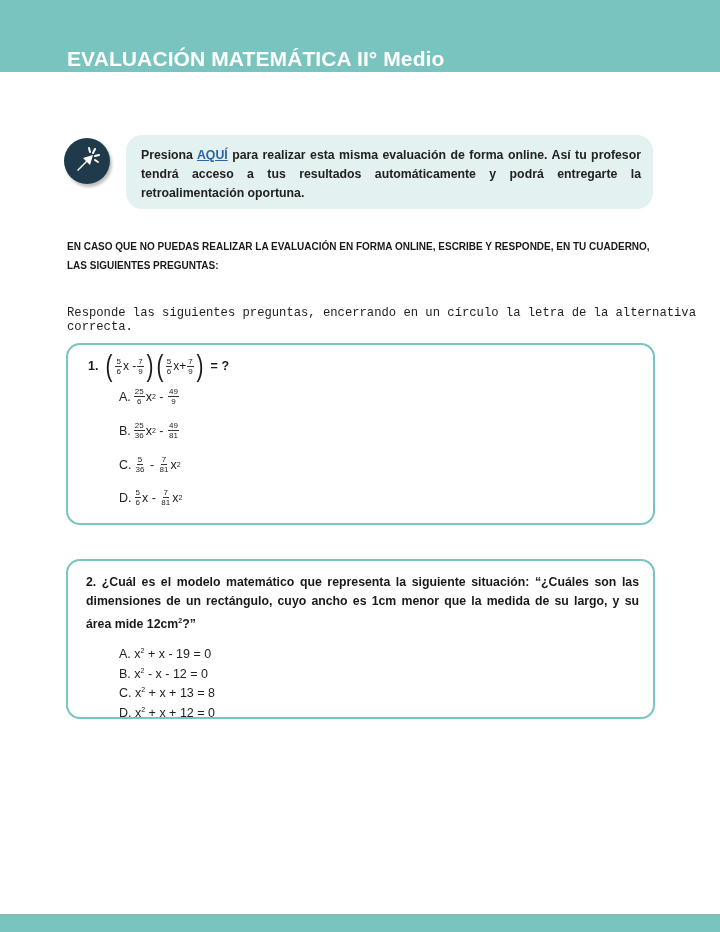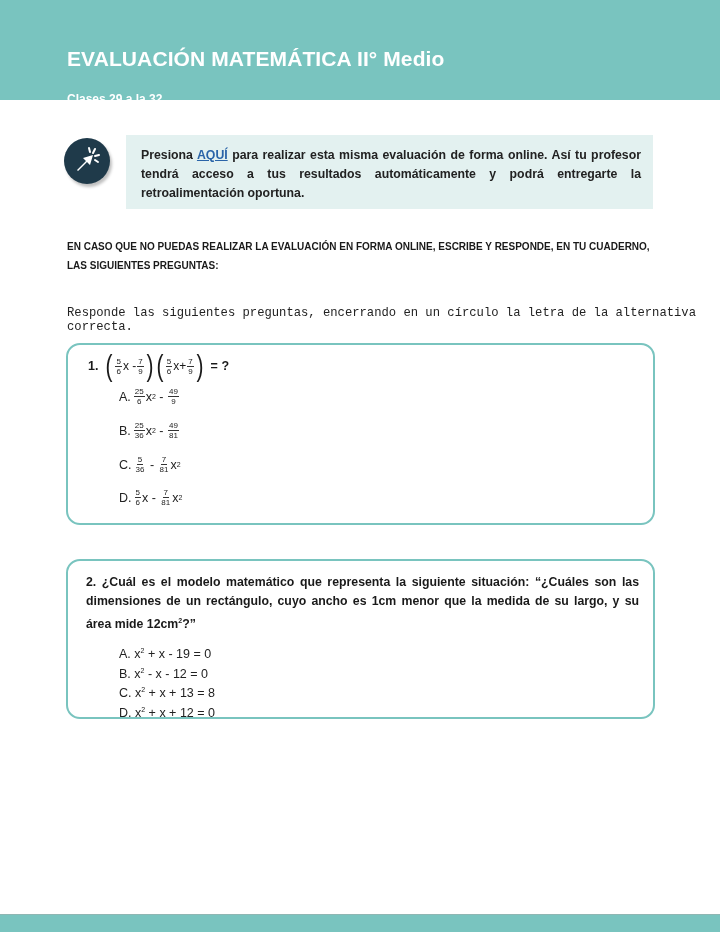--- a/index.html
+++ b/index.html
@@ -1,26 +1,26 @@
 <!DOCTYPE html>
 <html><head>
 <meta charset="utf-8">
 <style>
   * { box-sizing: border-box; margin: 0; padding: 0; }
   html, body { width: 720px; height: 932px; background: #ffffff; overflow: hidden; }
   body { position: relative; font-family: "Liberation Sans", "DejaVu Sans", sans-serif; color: #1a1a1a; }
 
-  .header { position: absolute; left: 0; top: 0; width: 720px; height: 100px; background: #79c4bf; }
+  .header { position: absolute; left: 0; top: 0; width: 720px; height: 72px; background: #79c4bf; }
   .header .title { position: absolute; left: 67px; top: 47px; font-size: 21px; font-weight: bold; color: #ffffff; letter-spacing: 0.1px; }
   .header .subtitle { position: absolute; left: 67px; top: 92px; font-size: 12px; font-weight: bold; color: #ffffff; }
 
   .icon-circle { position: absolute; left: 64px; top: 138px; width: 46px; height: 46px; border-radius: 50%; background: #1f3a4a; box-shadow: 2px 3px 3px rgba(0,0,0,0.25); }
   .icon-circle svg { position: absolute; left: 0; top: 0; }
 
-  .info-box { position: absolute; left: 126px; top: 135px; width: 527px; height: 74px; background: #e3f1f0; border-radius: 0; padding: 11px 12px 0 15px; }
+  .info-box { position: absolute; left: 126px; top: 135px; width: 527px; height: 74px; background: #e3f1f0; border-radius: 16px; padding: 11px 12px 0 15px; }
   .info-box p { font-size: 12.3px; font-weight: bold; line-height: 19px; text-align: justify; text-align-last: left; color: #222; }
   .info-box .link { color: #2a64a8; text-decoration: underline; }
 
   .instr-bold { position: absolute; left: 67px; top: 237px; width: 590px; font-size: 10px; font-weight: bold; line-height: 19px; color: #1a1a1a; }
   .instr { position: absolute; left: 67px; top: 306px; font-size: 12.2px; color: #222; font-family: Liberation Mono, monospace; }
 
   .qbox { position: absolute; border: 2.5px solid #79c4bf; border-radius: 14px; background: #fff; }
   .q1 { left: 66px; top: 343px; width: 589px; height: 182px; }
   .q2 { left: 66px; top: 559px; width: 589px; height: 160px; }
 

